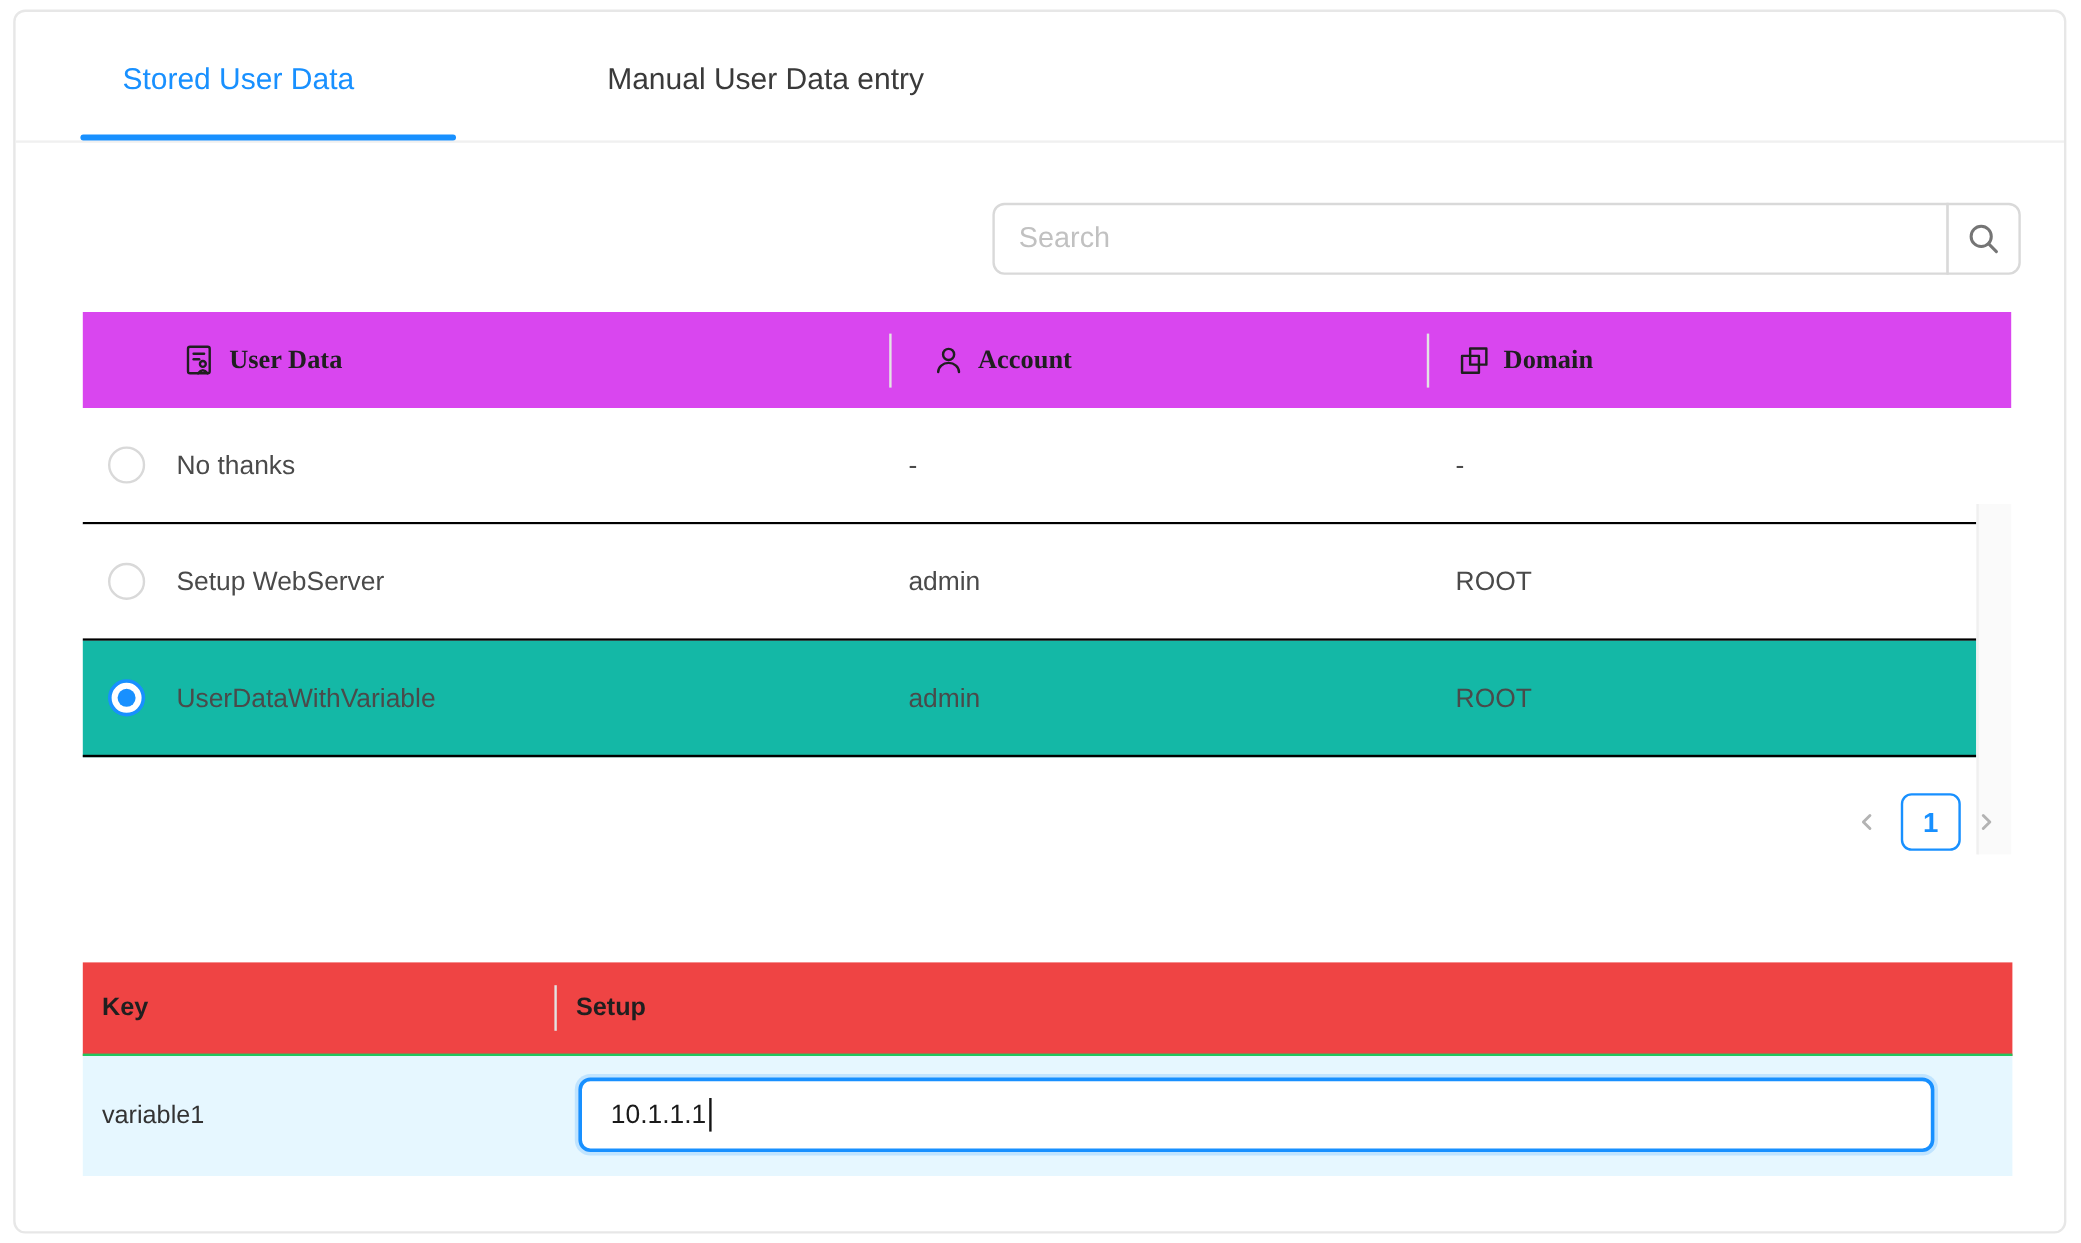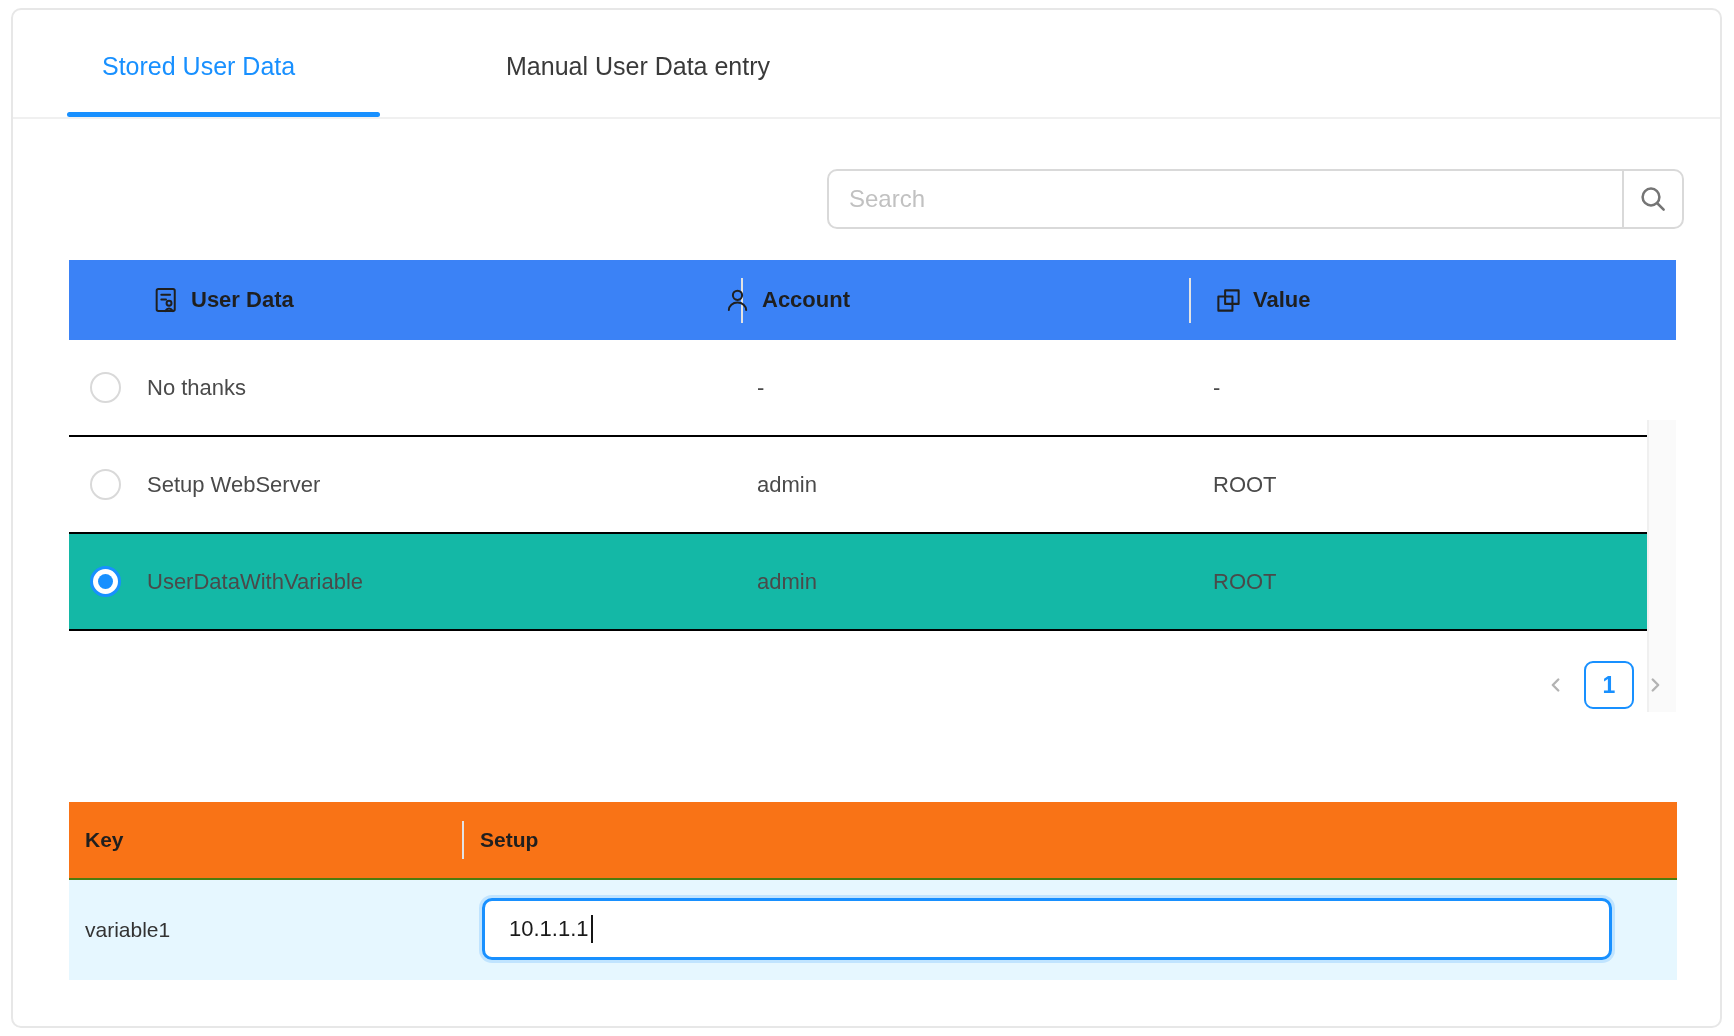--- a/index.html
+++ b/index.html
@@ -27,24 +27,24 @@
     font-family:"Liberation Sans",sans-serif;outline:none;background:#fff;
   }
   .search::placeholder{color:#c1c1c1;}
   .searchbtn{
     width:62px;height:60px;margin-left:-2px;box-sizing:border-box;border:2px solid #d9d9d9;
     border-radius:0 10px 10px 0;background:#fff;display:flex;align-items:center;justify-content:center;
     cursor:pointer;padding:0;
   }
   
   .table{position:absolute;left:56px;top:250px;width:1607px;height:372px;}
-  .thead{position:relative;width:1607px;height:80px;background:#3b82f6;box-sizing:border-box;}
+  .thead{position:relative;width:1607px;height:80px;background:#d946ef;box-sizing:border-box;font-family:Liberation Serif, serif;}
   .th{position:absolute;top:0;height:80px;display:flex;align-items:center;gap:11px;font-size:22px;font-weight:600;color:#1f1f1f;}
   .th-userdata{left:83px;}
-  .th-account{left:655px;}
+  .th-account{left:708px;}
   .th-domain{left:1146px;}
   .colsep{position:absolute;top:18px;width:2px;height:45px;background:#e3e3e3;}
   .sep1{left:672px;} .sep2{left:1120px;}
   .tbody{position:relative;width:1607px;}
   .tr{position:relative;width:1578px;height:97px;border-bottom:2px solid #000000;box-sizing:border-box;background:#fff;cursor:pointer;}
   .tr-selected{background:#14b8a6;}
   .td{position:absolute;top:0;height:95px;display:flex;align-items:center;font-size:22px;color:#4a4a4a;}
   .td1{left:78px;} .td2{left:688px;} .td3{left:1144px;}
   .radio{position:absolute;left:21px;top:32px;width:31px;height:31px;border-radius:50%;box-sizing:border-box;background:#fff;}
   .radio-off{border:2px solid #d9d9d9;}
@@ -54,21 +54,21 @@
   
   .pg-prev,.pg-next{position:absolute;top:651px;width:36px;height:48px;display:flex;align-items:center;justify-content:center;cursor:pointer;}
   .pg-prev{left:1525px;} .pg-next{left:1624px;}
   .pg-item{
     position:absolute;left:1571px;top:651px;width:50px;height:48px;box-sizing:border-box;
     border:2px solid #1890ff;border-radius:9px;background:#fff;color:#1890ff;
     font-size:23px;font-weight:600;display:flex;align-items:center;justify-content:center;cursor:pointer;
   }
   
   .kvtable{position:absolute;left:56px;top:792px;width:1608px;height:178px;}
-  .kv-head{position:relative;width:100%;height:78px;background:#f97316;border-bottom:2px solid #4d7c0f;box-sizing:border-box;}
+  .kv-head{position:relative;width:100%;height:78px;background:#ef4444;border-bottom:2px solid #22c55e;box-sizing:border-box;}
   .kv-th{position:absolute;top:0;height:76px;display:flex;align-items:center;font-size:21px;font-weight:700;color:#1f1f1f;}
   .kv-th-key{left:16px;} .kv-th-value{left:411px;}
   .kvsep{position:absolute;left:393px;top:19px;width:2px;height:38px;background:#e3e3e3;}
   .kv-row{position:absolute;top:78px;left:0;width:100%;height:100px;background:#e6f7ff;}
   .kv-key{position:absolute;left:16px;top:0;height:100px;display:flex;align-items:center;font-size:21px;color:#333;}
   .value-input{
     position:absolute;left:413px;top:18px;width:1130px;height:62px;box-sizing:border-box;
     background:#fff;border:3px solid #1890ff;border-radius:10px;
     box-shadow:0 0 0 3px rgba(24,144,255,0.18);
     display:flex;align-items:center;padding:0 24px;font-size:22px;color:#1a1a1a;cursor:text;
@@ -128,21 +128,21 @@
         </span>
         <span>Account</span>
       </div>
       <div class="th th-domain">
         <span class="icon">
           <svg width="27" height="27" viewBox="0 0 24 24" fill="none" stroke="#1f1f1f" stroke-width="1.8" stroke-linejoin="round">
             <rect x="3" y="8.5" width="12.5" height="12.5"></rect>
             <rect x="9" y="3" width="12" height="12"></rect>
           </svg>
         </span>
-        <span>Value</span>
+        <span>Domain</span>
       </div>
     </div>
 
     <div class="tbody">
       <div class="tr">
         <span class="radio radio-off"></span>
         <span class="td td1">No thanks</span>
         <span class="td td2">-</span>
         <span class="td td3">-</span>
       </div>

